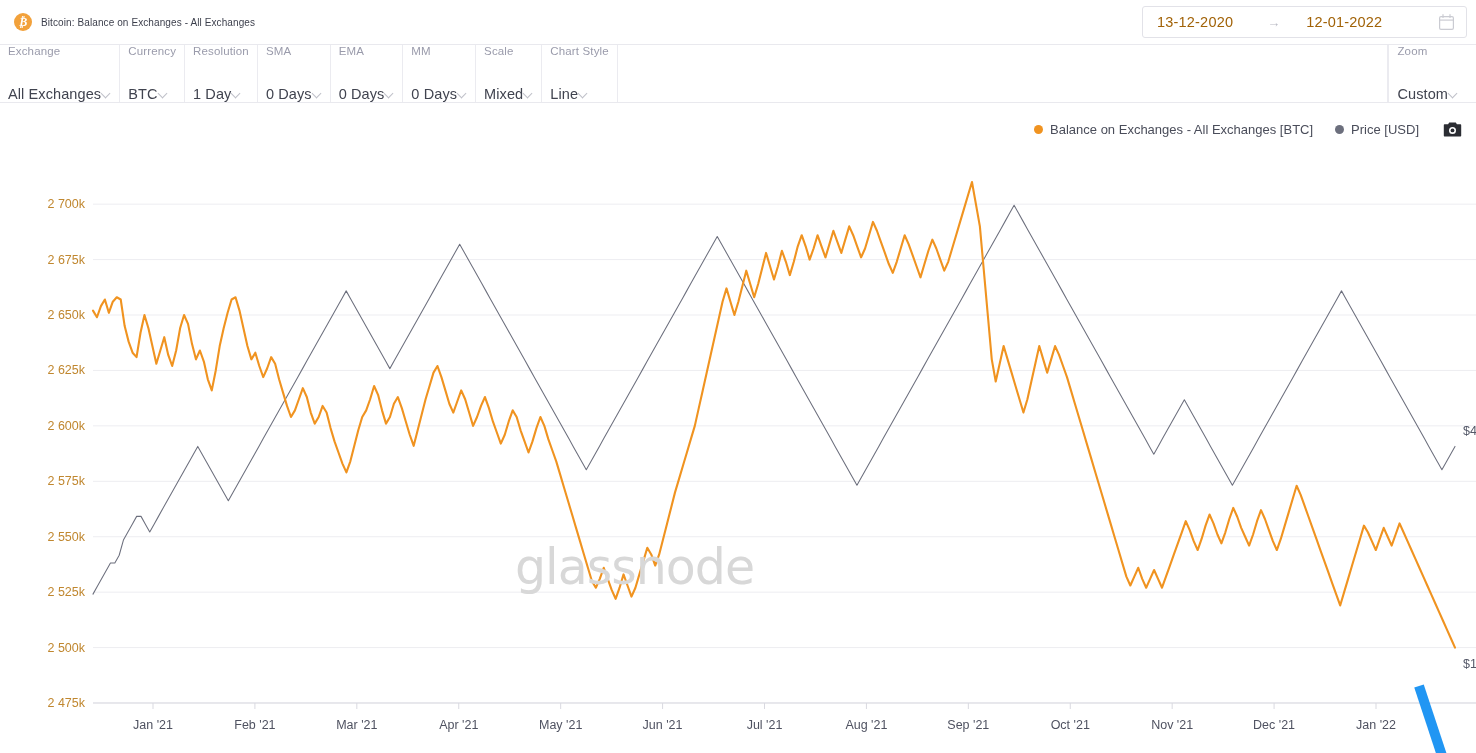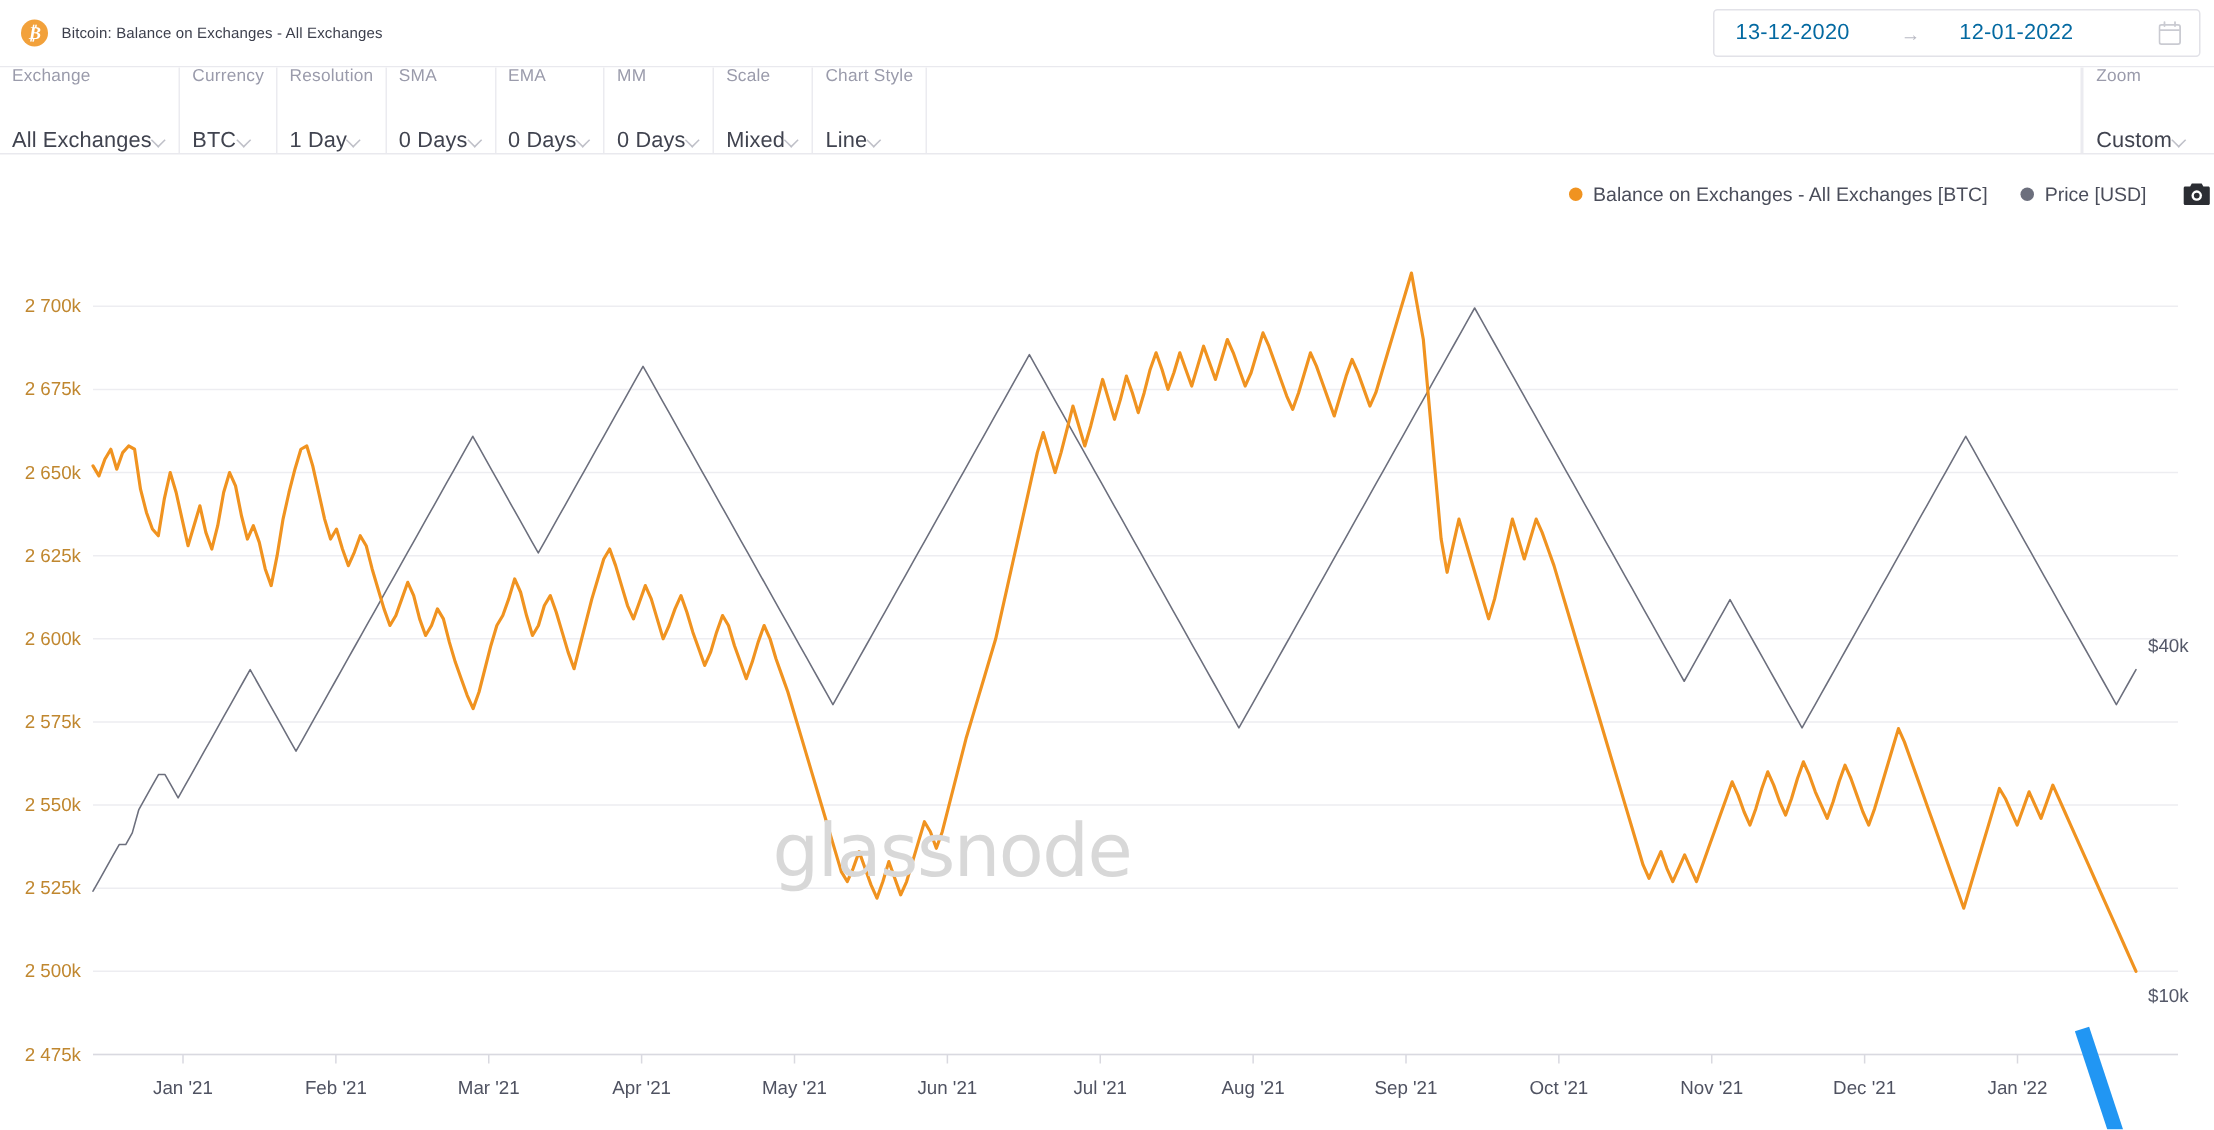--- a/index.html
+++ b/index.html
@@ -31,21 +31,21 @@
     font-size:10px; color:#3c3f4c; letter-spacing:.1px;
   }
 
   .daterange {
     position:absolute; right:9px; top:6px;
     width:325px; height:32px;
     border:1px solid #e2e2e8; border-radius:3px;
     display:flex; align-items:center; background:#fff;
   }
   .dr-date {
-    font-size:14.5px; color:#0369a1; padding-left:14px; letter-spacing:.2px;
+    font-size:14.5px; color:#a16207; padding-left:14px; letter-spacing:.2px;
     white-space:nowrap;
   }
   .dr-arrow { flex:0 0 auto; color:#b9bac4; font-size:13px; margin:0 26px 0 34px; }
   .dr-cal { margin-left:auto; margin-right:12px; opacity:.45; display:flex; }
 
   
   .toolbar {
     position:absolute; left:0; top:45px; width:1476px; height:58px;
     display:flex; align-items:stretch;
     border-bottom:1px solid #e9e9ee; background:#fff;
@@ -66,29 +66,29 @@
     width:6px; height:6px; border-right:1.4px solid #8b8d9c; border-bottom:1.4px solid #8b8d9c;
     transform: rotate(45deg);
   }
   .tb-spacer { flex:1 1 auto; border-right:1px solid #ebebf0; }
   .tb-item.zoom { border-right:none; border-left:1px solid #ebebf0; padding-right:18px;}
 
   
   .legendbar {
     position:absolute; right:0; top:115px; width:100%; height:28px;
     display:flex; align-items:center; justify-content:flex-end;
-    gap:22px; padding-right:2px;
+    gap:22px; padding-right:14px;
   }
   .legend-item { display:flex; align-items:center; gap:7px; cursor:pointer; }
   .legend-dot { width:9px; height:9px; border-radius:50%; flex:0 0 auto;}
   .legend-text { font-size:13px; color:#4a4d5a; white-space:nowrap; }
   .cam-btn { width:19px; height:17px; cursor:pointer; margin-left:2px;}
 
   
-  .chart-area { position:absolute; left:0; top:150px; width:1468px; height:603px; }
+  .chart-area { position:absolute; left:0; top:150px; width:1468px; height:603px;padding-left:31px; }
   .chart-svg { display:block; }
 
   .watermark {
     position:absolute; left:515px; top:389px;
     font-size:49px; color:#d8d8d8; letter-spacing:-1px;
     font-family:"DejaVu Sans", sans-serif; font-weight:400;
     user-select:none; pointer-events:none;
   }
   .ytick { font-size:12.5px; fill:#c0872f; }
   .ytick-right { font-size:12.5px; fill:#545868; }

